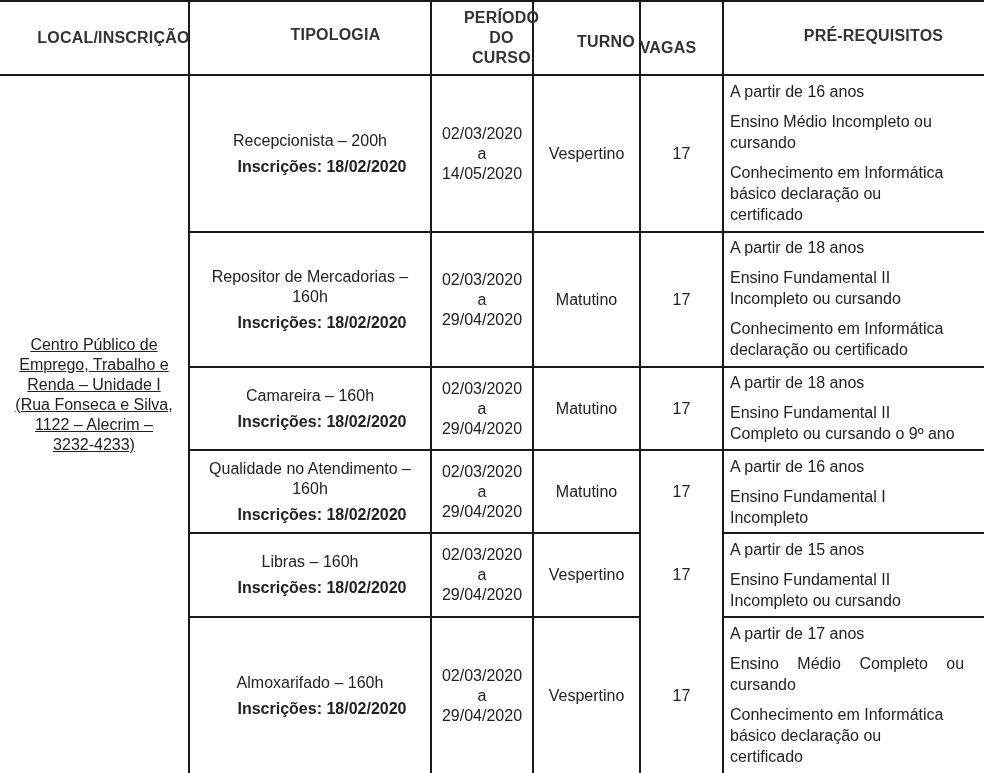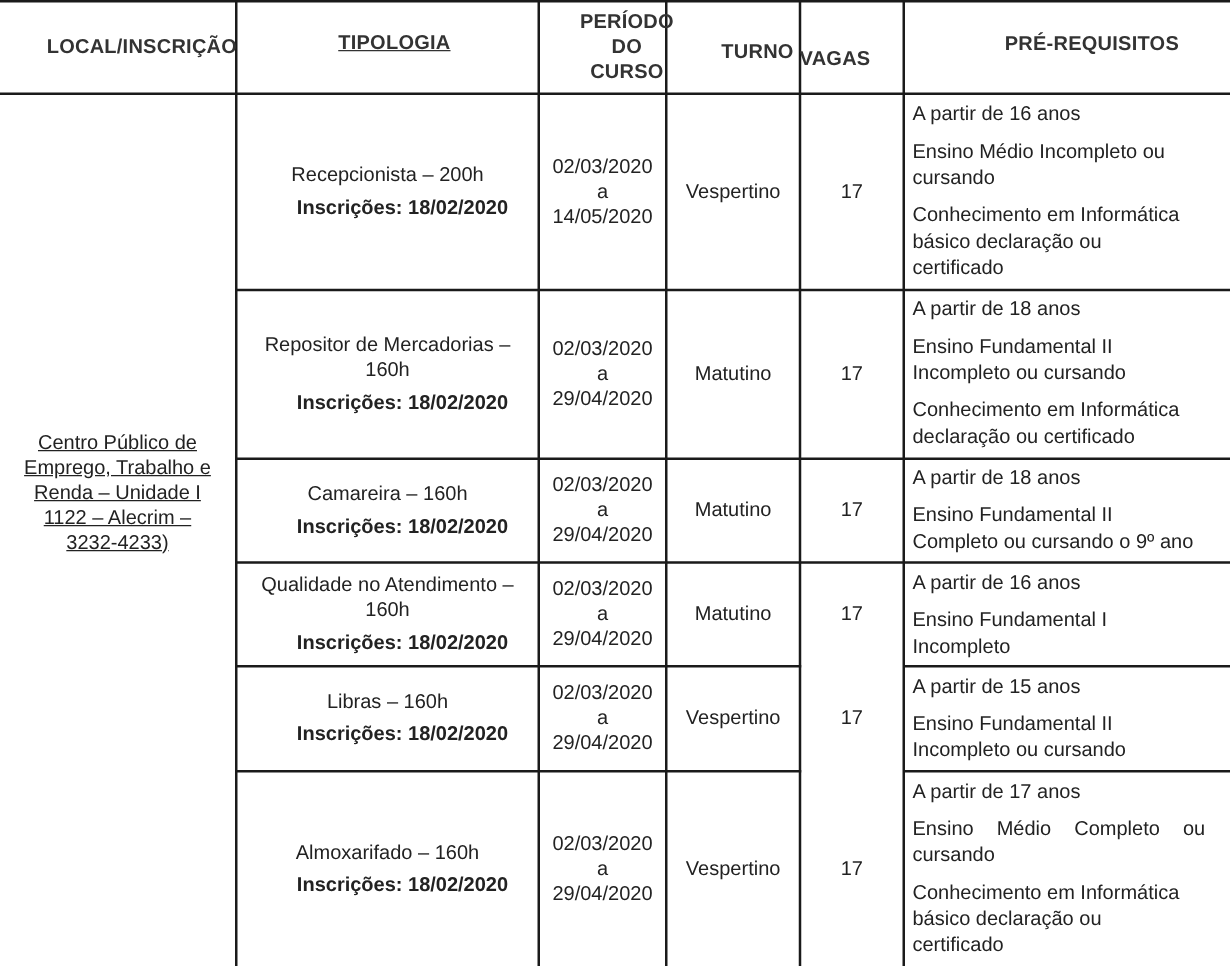--- a/index.html
+++ b/index.html
@@ -34,21 +34,21 @@
 
   <div class="vline" style="left:188px;top:0;height:773px;"></div>
   <div class="vline" style="left:430px;top:0;height:773px;"></div>
   <div class="vline" style="left:532px;top:0;height:773px;"></div>
   <div class="vline" style="left:639px;top:0;height:773px;"></div>
   <div class="vline" style="left:722px;top:0;height:773px;"></div>
 
   <div class="cell hdr" style="left:0;top:2px;width:188px;height:72px;">
     <span>LOCAL/INSCRIÇÃO</span>
   </div>
-  <div class="cell hdr" style="left:176px;top:2px;width:240px;height:66px;text-decoration:underline;">
+  <div class="cell hdr" style="left:196px;top:2px;width:240px;height:66px;">
     <span>TIPOLOGIA</span>
   </div>
   <div class="cell hdr" style="left:432px;top:2px;width:100px;height:72px;">
     <span>PERÍODO</span>
     <span>DO</span>
     <span>CURSO</span>
   </div>
   <div class="cell hdr" style="left:534px;top:2px;width:105px;height:80px;">
     <span>TURNO</span>
   </div>
@@ -57,20 +57,21 @@
   </div>
   <div class="cell hdr" style="left:724px;top:2px;width:260px;height:72px;padding-bottom:4px;">
     <span>PRÉ-REQUISITOS</span>
   </div>
 
   <div class="cell" style="left:0;top:76px;width:188px;height:697px;">
     <div style="margin-top:-60px;text-decoration:underline;">
       <div>Centro Público de</div>
       <div>Emprego, Trabalho e</div>
       <div>Renda – Unidade I</div>
+      <div>(Rua Fonseca e Silva,</div>
       <div>1122 – Alecrim –</div>
       <div>3232-4233)</div>
     </div>
   </div>
 
   <div class="cell" style="left:190px;top:76px;width:240px;height:155px;">
     <div>Recepcionista – 200h</div>
     <div class="bold gap">Inscrições: 18/02/2020</div>
   </div>
   <div class="cell" style="left:432px;top:76px;width:100px;height:155px;">

